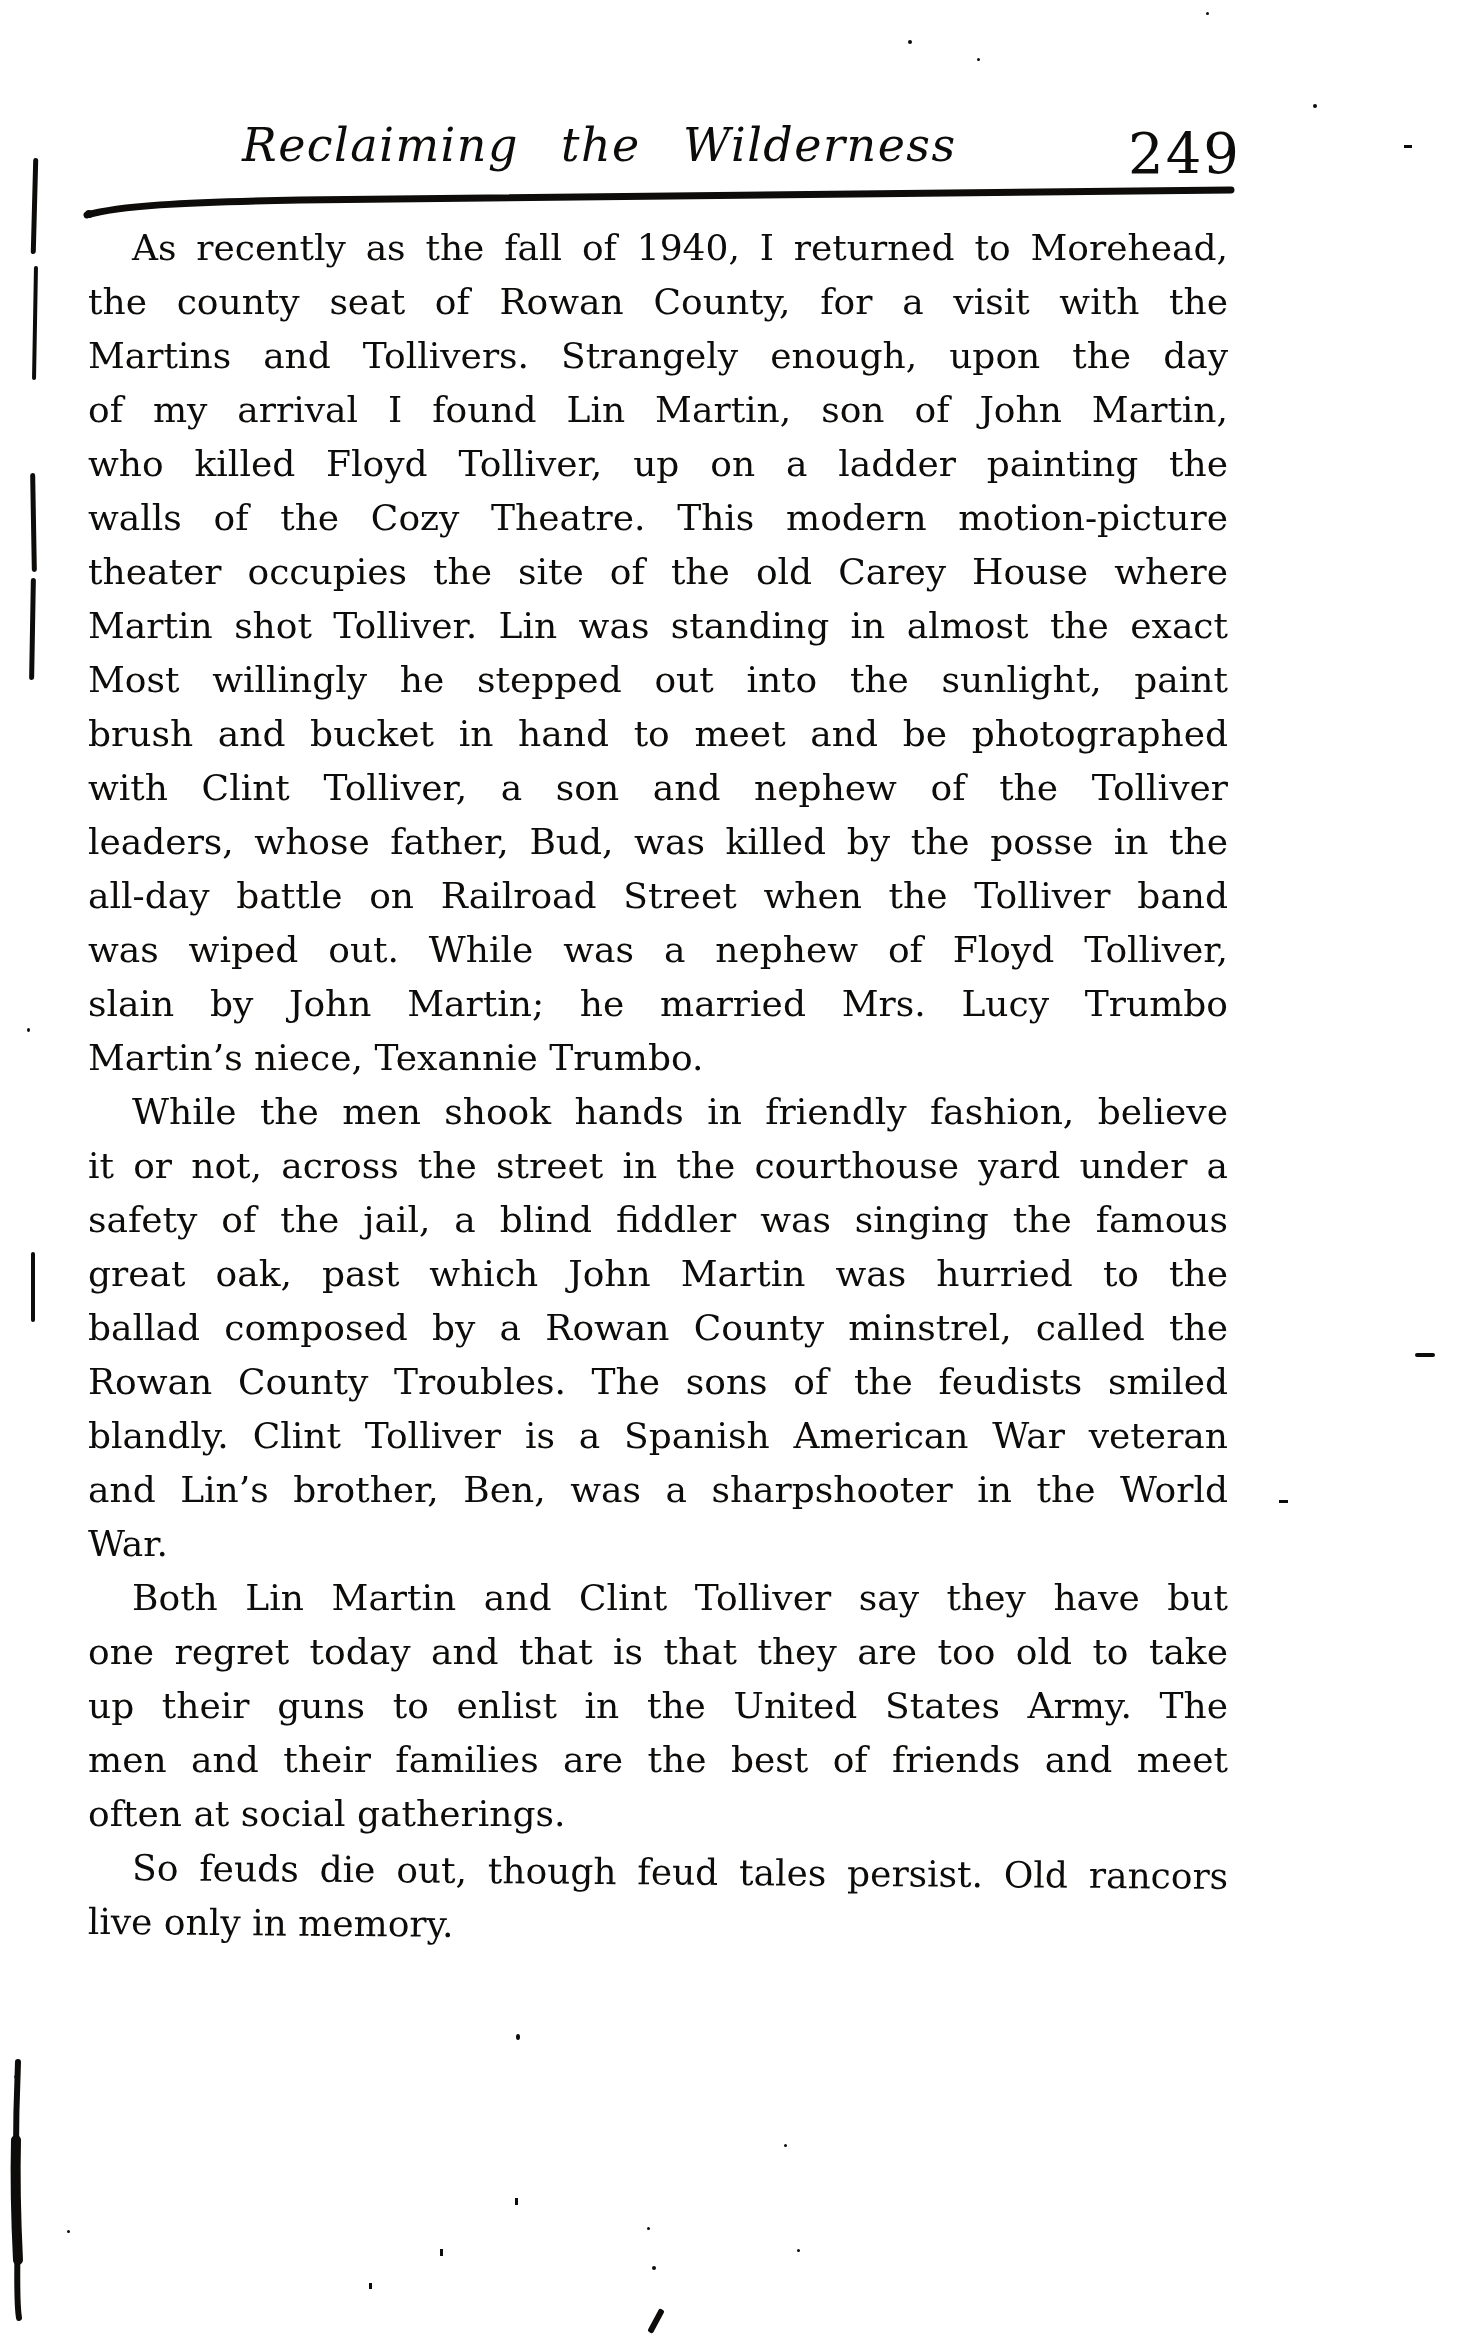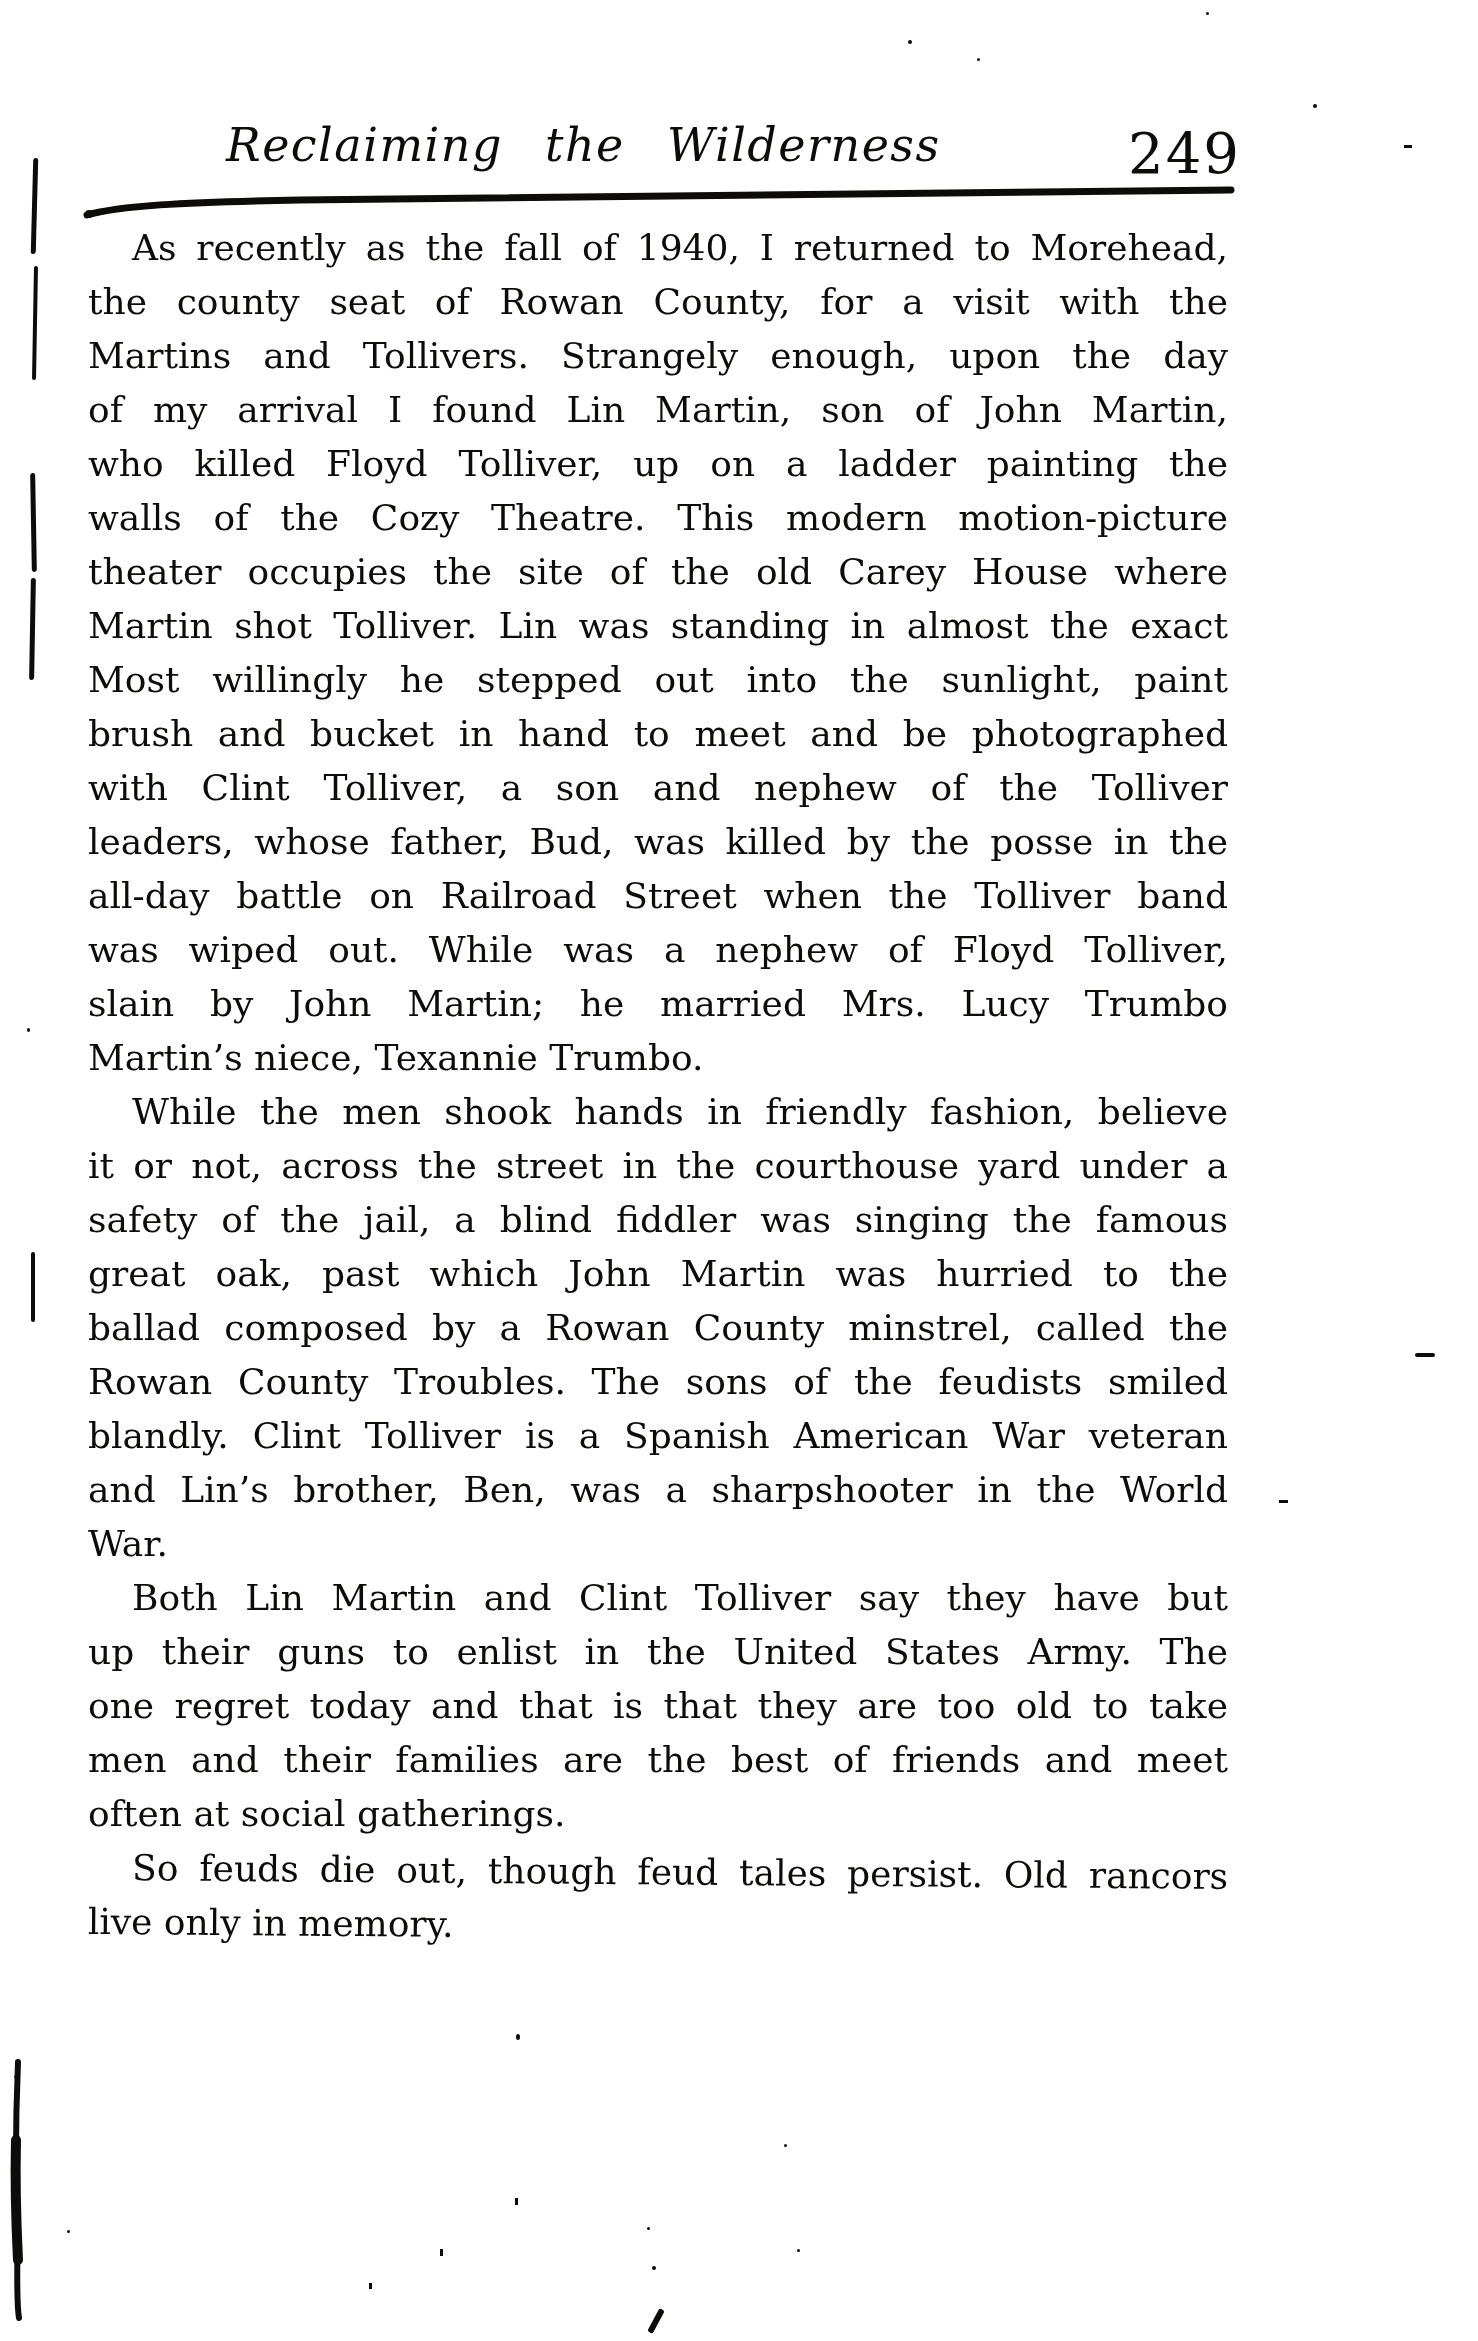--- a/index.html
+++ b/index.html
@@ -12,21 +12,21 @@
     width:1478px;
     height:2341px;
     background:var(--paper);
     overflow:hidden;
     font-family:"DejaVu Serif","Liberation Serif",serif;
     color:var(--ink);
   }
   
   .running-title{
     position:absolute;
-    left:226px; top:118px;
+    left:242px; top:118px;
     font-style:italic;
     font-size:46px;
     letter-spacing:1.5px;
     word-spacing:26px;
     white-space:nowrap;
   }
   .page-number{
     position:absolute;
     left:1128px; top:121px;
     font-size:56px;
@@ -98,22 +98,22 @@
         <div class="line">safety of the jail, a blind fiddler was singing the famous</div>
         <div class="line">great oak, past which John Martin was hurried to the</div>
         <div class="line">ballad composed by a Rowan County minstrel, called the</div>
         <div class="line">Rowan County Troubles. The sons of the feudists smiled</div>
         <div class="line">blandly. Clint Tolliver is a Spanish American War veteran</div>
         <div class="line">and Lin’s brother, Ben, was a sharpshooter in the World</div>
         <div class="line last">War.</div>
       </div>
       <div class="para para-3">
         <div class="line indent">Both Lin Martin and Clint Tolliver say they have but</div>
+        <div class="line">one regret today and that is that they are too old to take</div>
         <div class="line">up their guns to enlist in the United States Army. The</div>
-        <div class="line">one regret today and that is that they are too old to take</div>
         <div class="line">men and their families are the best of friends and meet</div>
         <div class="line last">often at social gatherings.</div>
       </div>
       <div class="para para-4">
         <div class="line indent">So feuds die out, though feud tales persist. Old rancors</div>
         <div class="line last">live only in memory.</div>
       </div>
     </main>
 
   <div class="mark edge-stroke" style="left:32px;top:158px;height:96px;transform:rotate(1.5deg);"></div>

